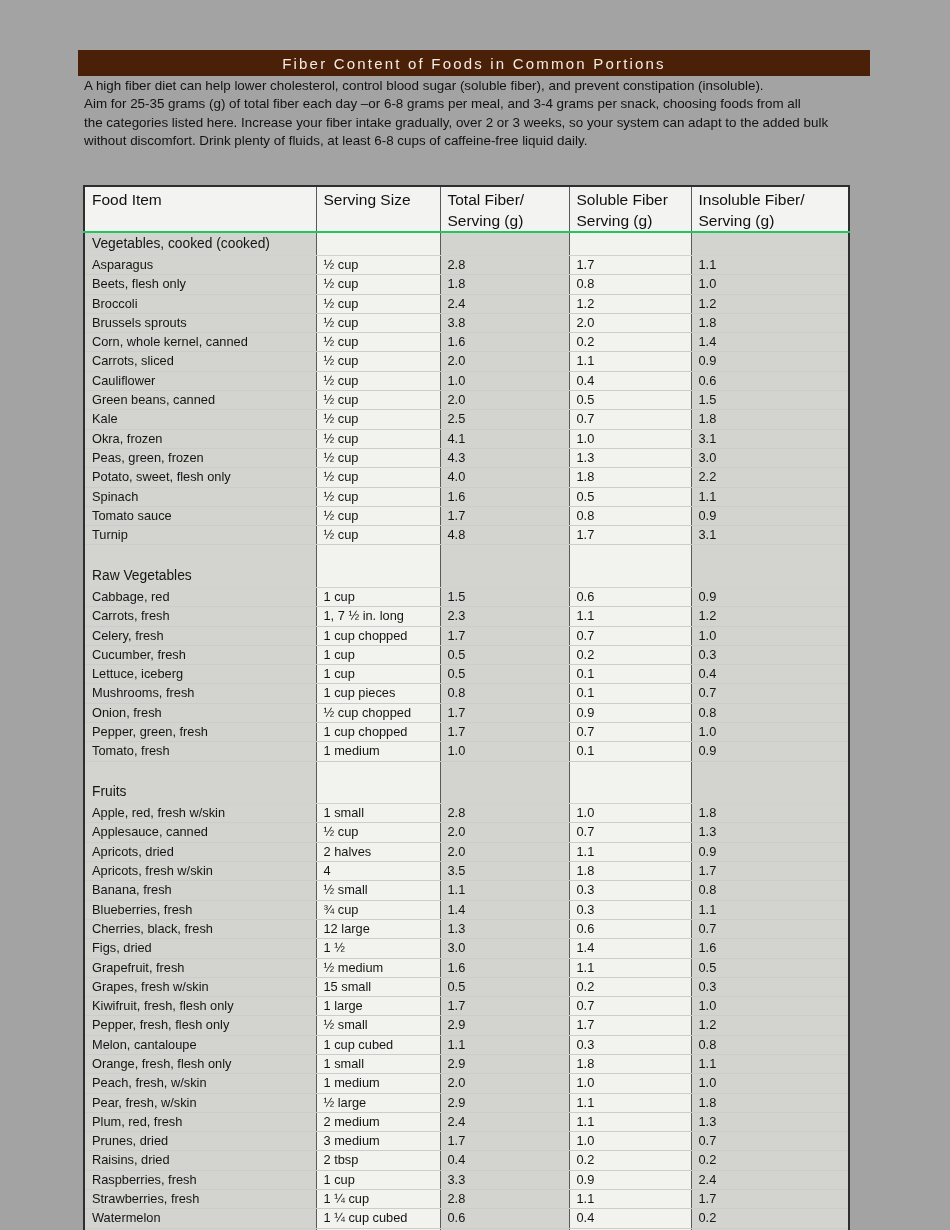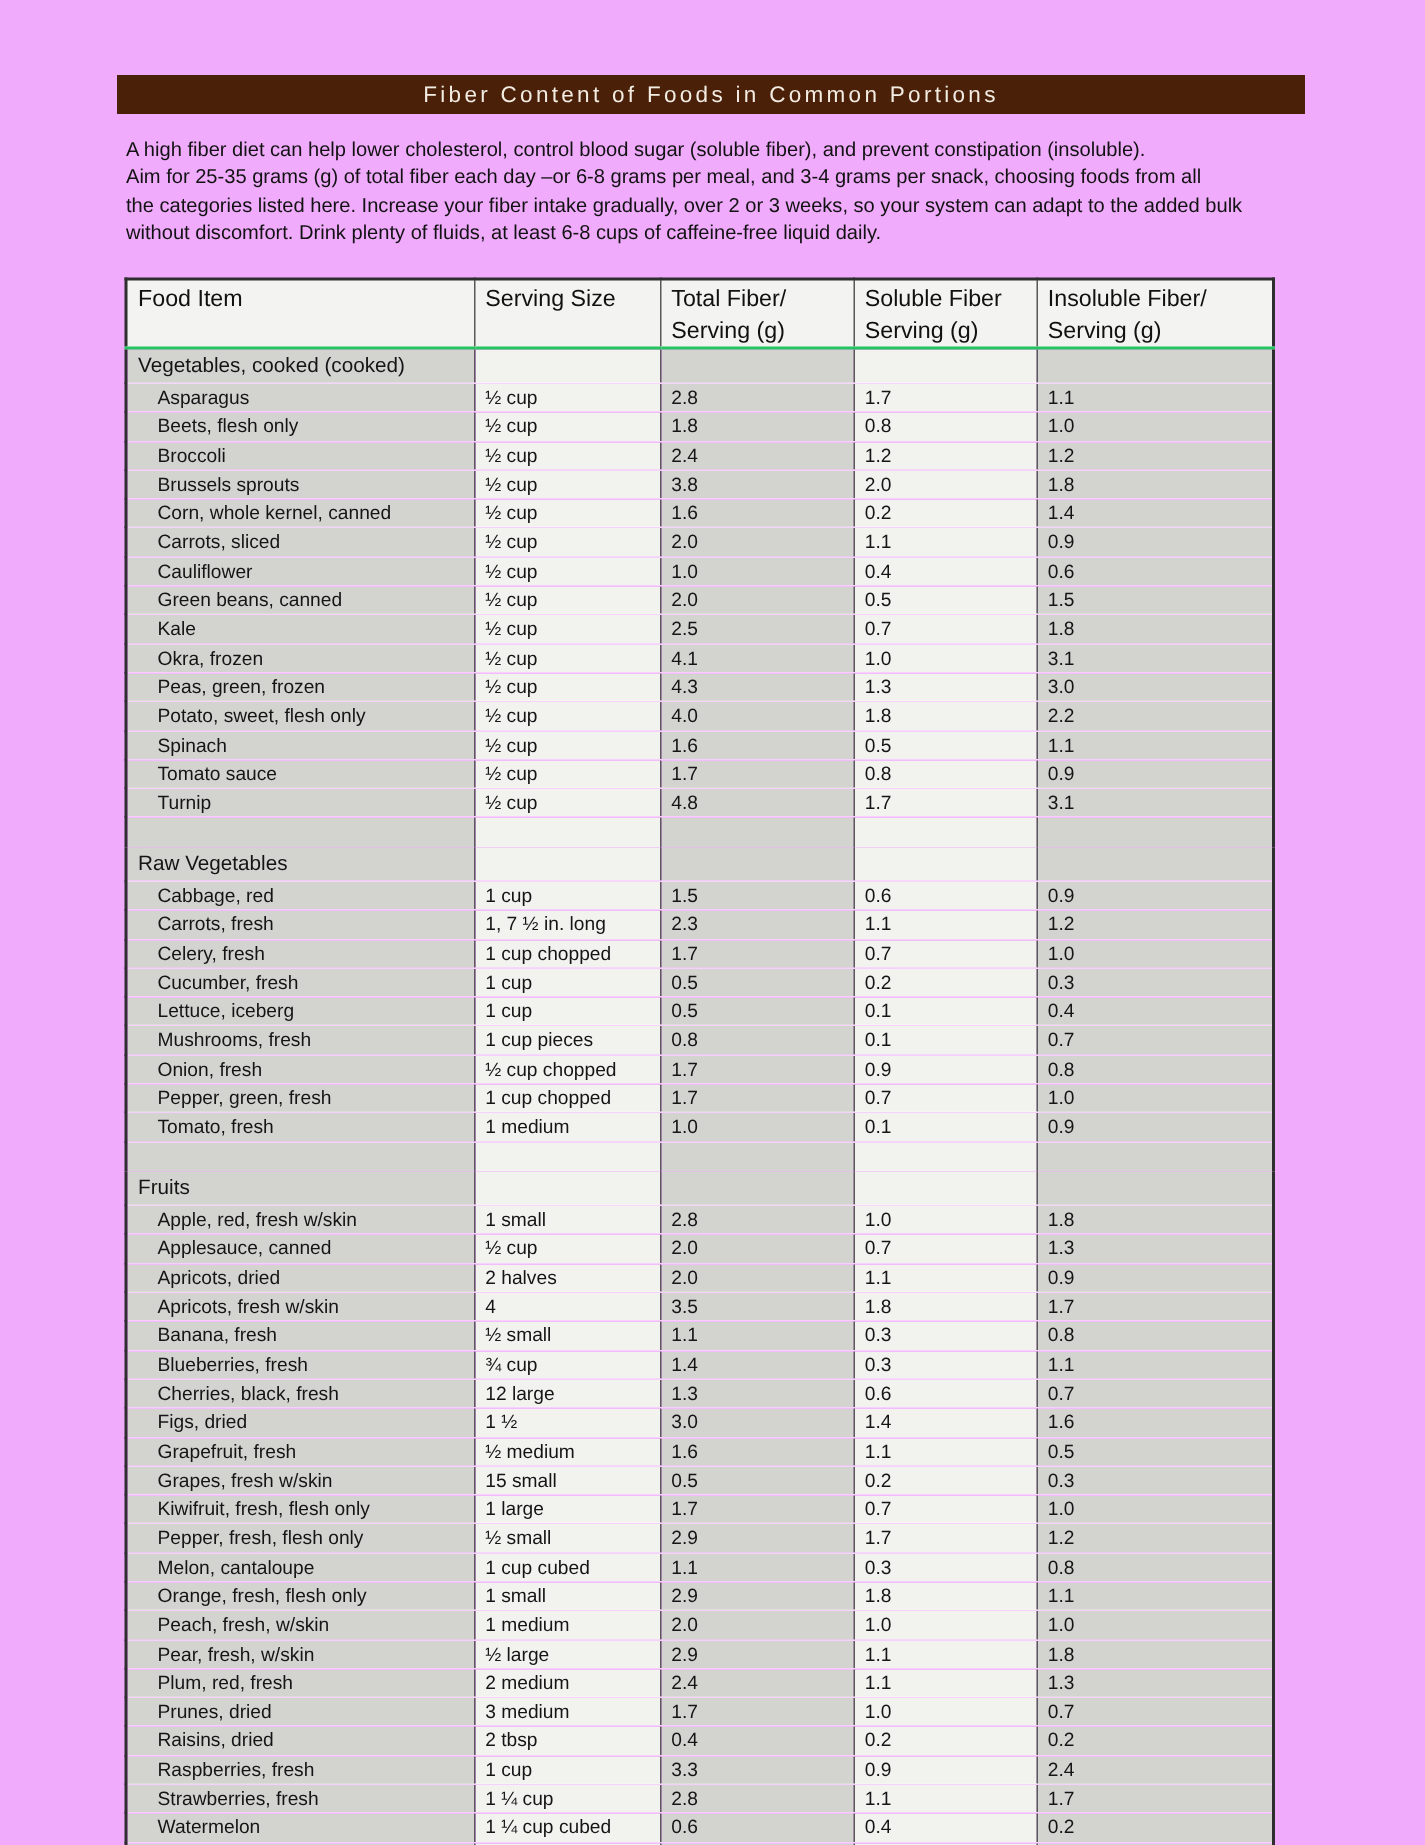--- a/index.html
+++ b/index.html
@@ -1,27 +1,27 @@
 <!DOCTYPE html>
 <html><head>
 <meta charset="utf-8">
 <style>
   * { margin:0; padding:0; box-sizing:border-box; }
   html,body { background:#ffffff; }
   body { font-family:"Liberation Sans", sans-serif; color:#121212; }
-  #page { position:relative; width:950px; height:1230px; background:#f0abfc; overflow:hidden; }
+  #page { position:relative; width:950px; height:1230px; background:#a3a3a3; overflow:hidden; }
 
   .banner {
     position:absolute; left:78px; top:50px; width:792px; height:26px;
     display:flex; align-items:center; justify-content:center;
     font-size:15px; letter-spacing:2.2px; font-weight:500;
   }
 
   .intro {
-    position:absolute; left:84px; top:91px;
+    position:absolute; left:84px; top:77px;
     font-size:13.4px; line-height:18.4px; white-space:nowrap; color:#121212;
   }
 
   table.fiber-table {
     position:absolute; left:83px; top:185px;
     border-collapse:collapse; table-layout:fixed;
     width:765px;
     border:2px solid #2e2e2e;
     font-size:12.8px; color:#151515;
   }
@@ -38,21 +38,21 @@
   .fiber-table th, .fiber-table td { border-left:1px solid #595959; }
   .fiber-table th:first-child, .fiber-table td:first-child { border-left:none; }
 
   .fiber-table td { padding:0 0 0 7px; overflow:hidden; white-space:nowrap; }
 
   tr.category-row { height:22px;border-radius:11px; }
   tr.category-row td { font-size:13.8px; line-height:22px; border-bottom:1px solid rgba(255,255,255,0.5); }
 
   tr.item-row { height:18.3px; }
   tr.item-row td { line-height:18.3px; border-bottom:1px solid rgba(255,255,255,0.45); }
-  tr.item-row td.food-cell { padding-left:20px; }
+  tr.item-row td.food-cell { padding-left:7px; }
 
   tr.spacer-row { height:20px; }
   tr.trailing-row { height:13px; }
   tr.spacer-row td, tr.trailing-row td { border-bottom:none; }
 </style>
 </head>
 <body>
 
 <div id="page">
 

